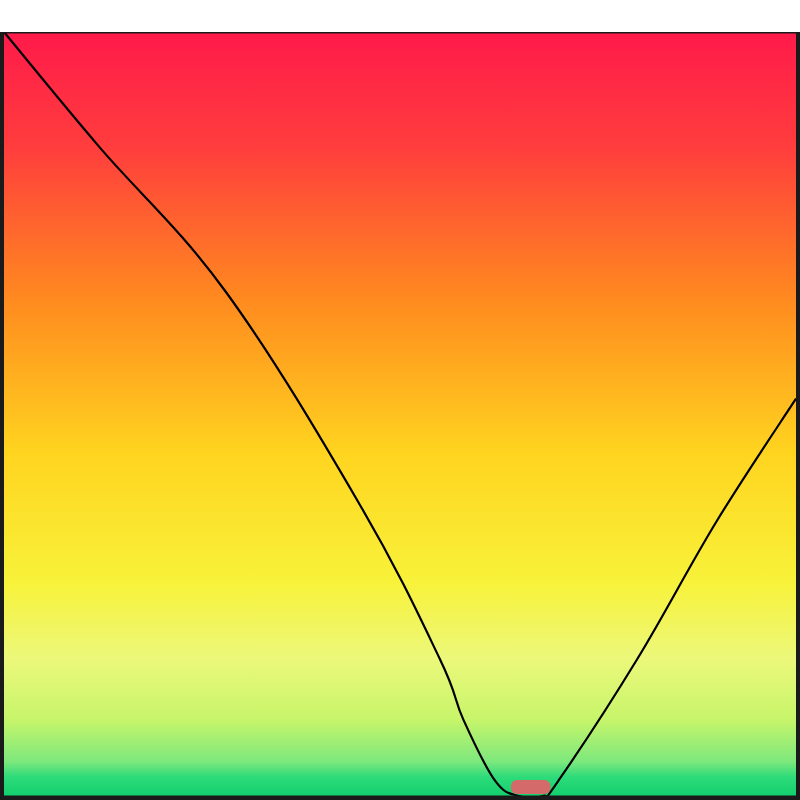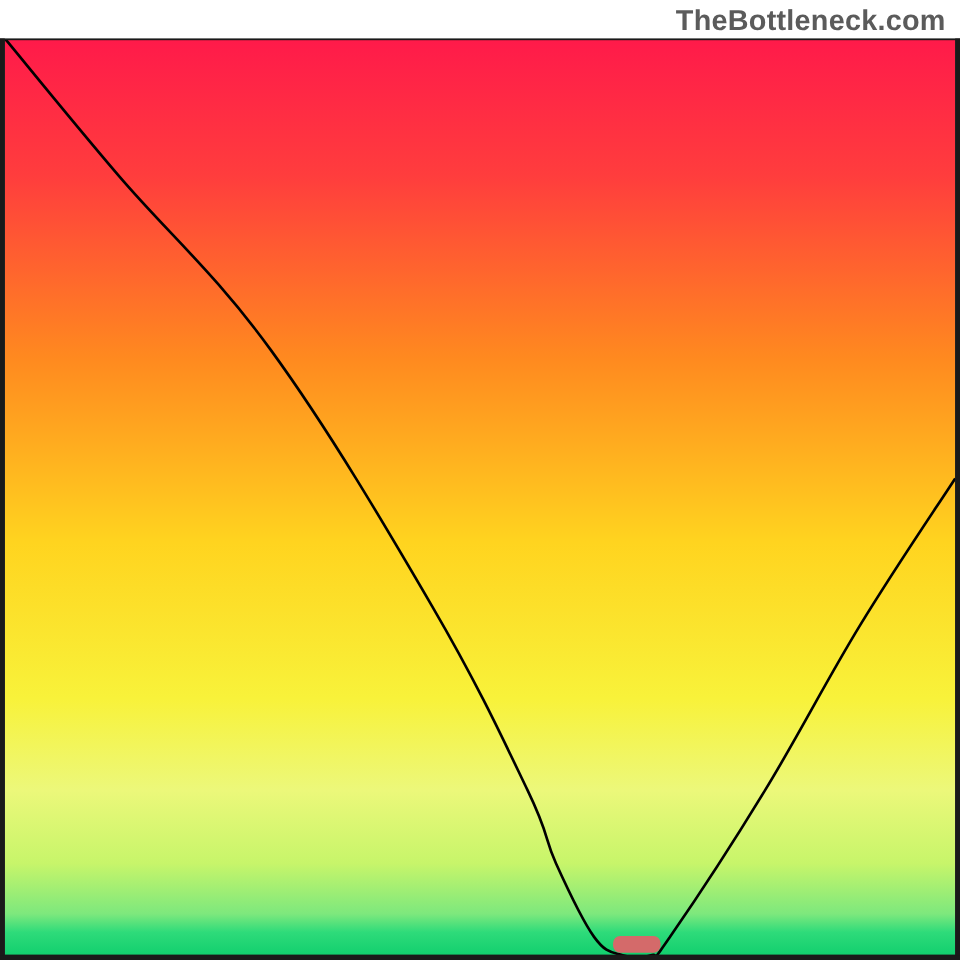--- a/index.html
+++ b/index.html
@@ -27,21 +27,20 @@
     z-index: 5;
   }
   svg {
     display: block;
   }
 </style>
 </head>
 <body>
 
 <div class="container">
-  <div class="watermark">TheBottleneck.com</div>
 
   <svg id="chart-svg" width="800" height="800" viewBox="0 0 800 800">
     <defs>
       <linearGradient id="bg-grad" x1="0" y1="0" x2="0" y2="1">
           <stop offset="0.0%" stop-color="#ff1a4a"></stop>
           <stop offset="15.0%" stop-color="#ff3d3d"></stop>
           <stop offset="35.0%" stop-color="#ff8a1f"></stop>
           <stop offset="55.0%" stop-color="#ffd41f"></stop>
           <stop offset="72.0%" stop-color="#f8f23a"></stop>
           <stop offset="82.0%" stop-color="#ecf87a"></stop>

